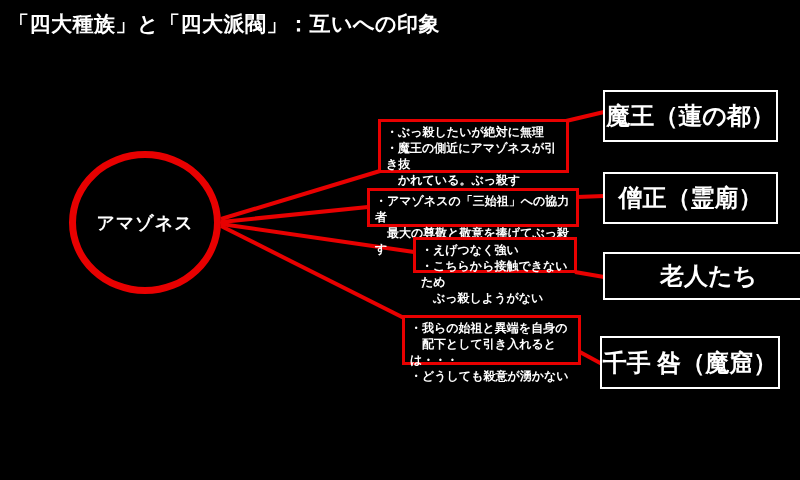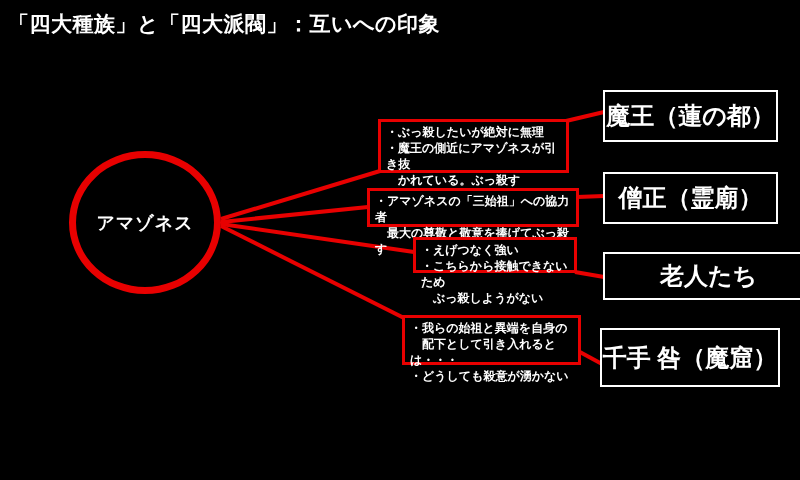--- a/index.html
+++ b/index.html
@@ -62,21 +62,21 @@
     border:2px solid var(--fg);
     background:var(--bg);
     color:var(--fg);
     display:flex;align-items:center;justify-content:center;
     font-size:24px;font-weight:bold;
     white-space:nowrap;
   }
   .faction1{left:603px;top:90px;width:175px;height:52px;}
   .faction2{left:603px;top:172px;width:175px;height:52px;}
   .faction3{left:603px;top:252px;width:211px;height:48px;}
-  .faction4{left:600px;top:328px;width:180px;height:59px;}
+  .faction4{left:600px;top:336px;width:180px;height:53px;}
 </style>
 </head>
 <body>
 
 <div class="stage">
 
   <div class="title">「四大種族」と「四大派閥」：互いへの印象</div>
 
   <svg class="lines" viewBox="0 0 800 480" aria-hidden="true">
     <line class="red-line" x1="221" y1="219" x2="380" y2="171"></line>

